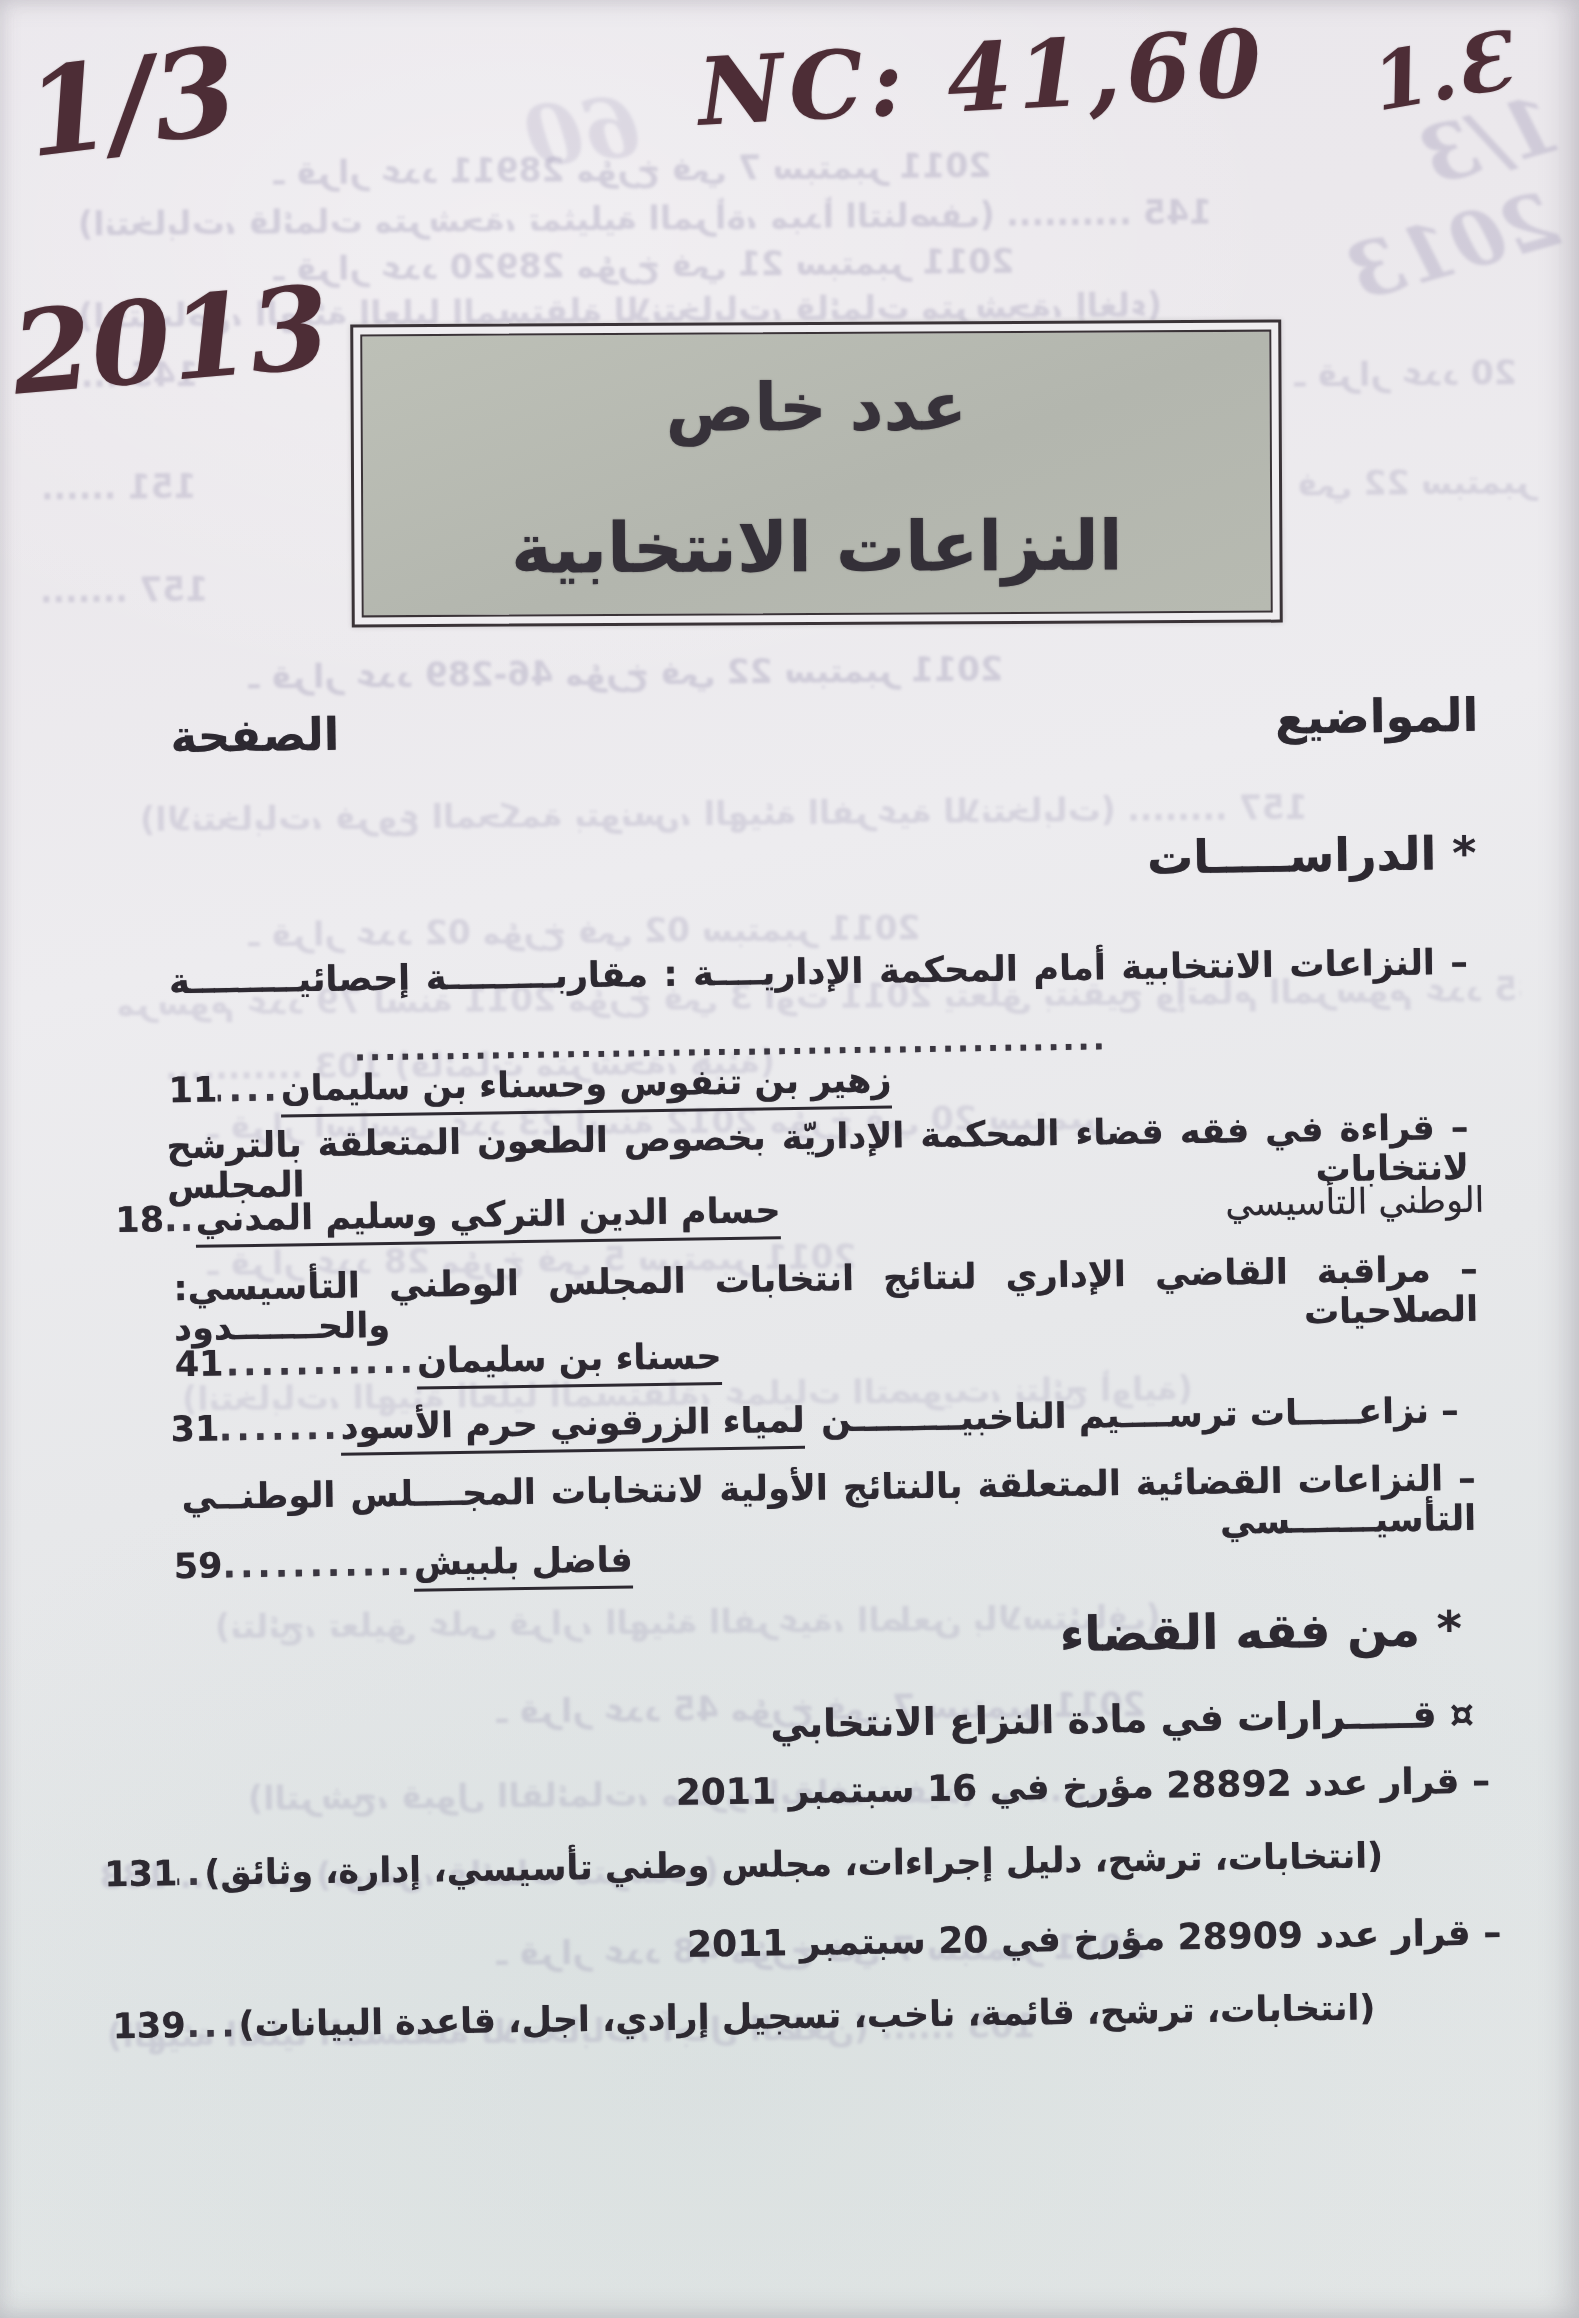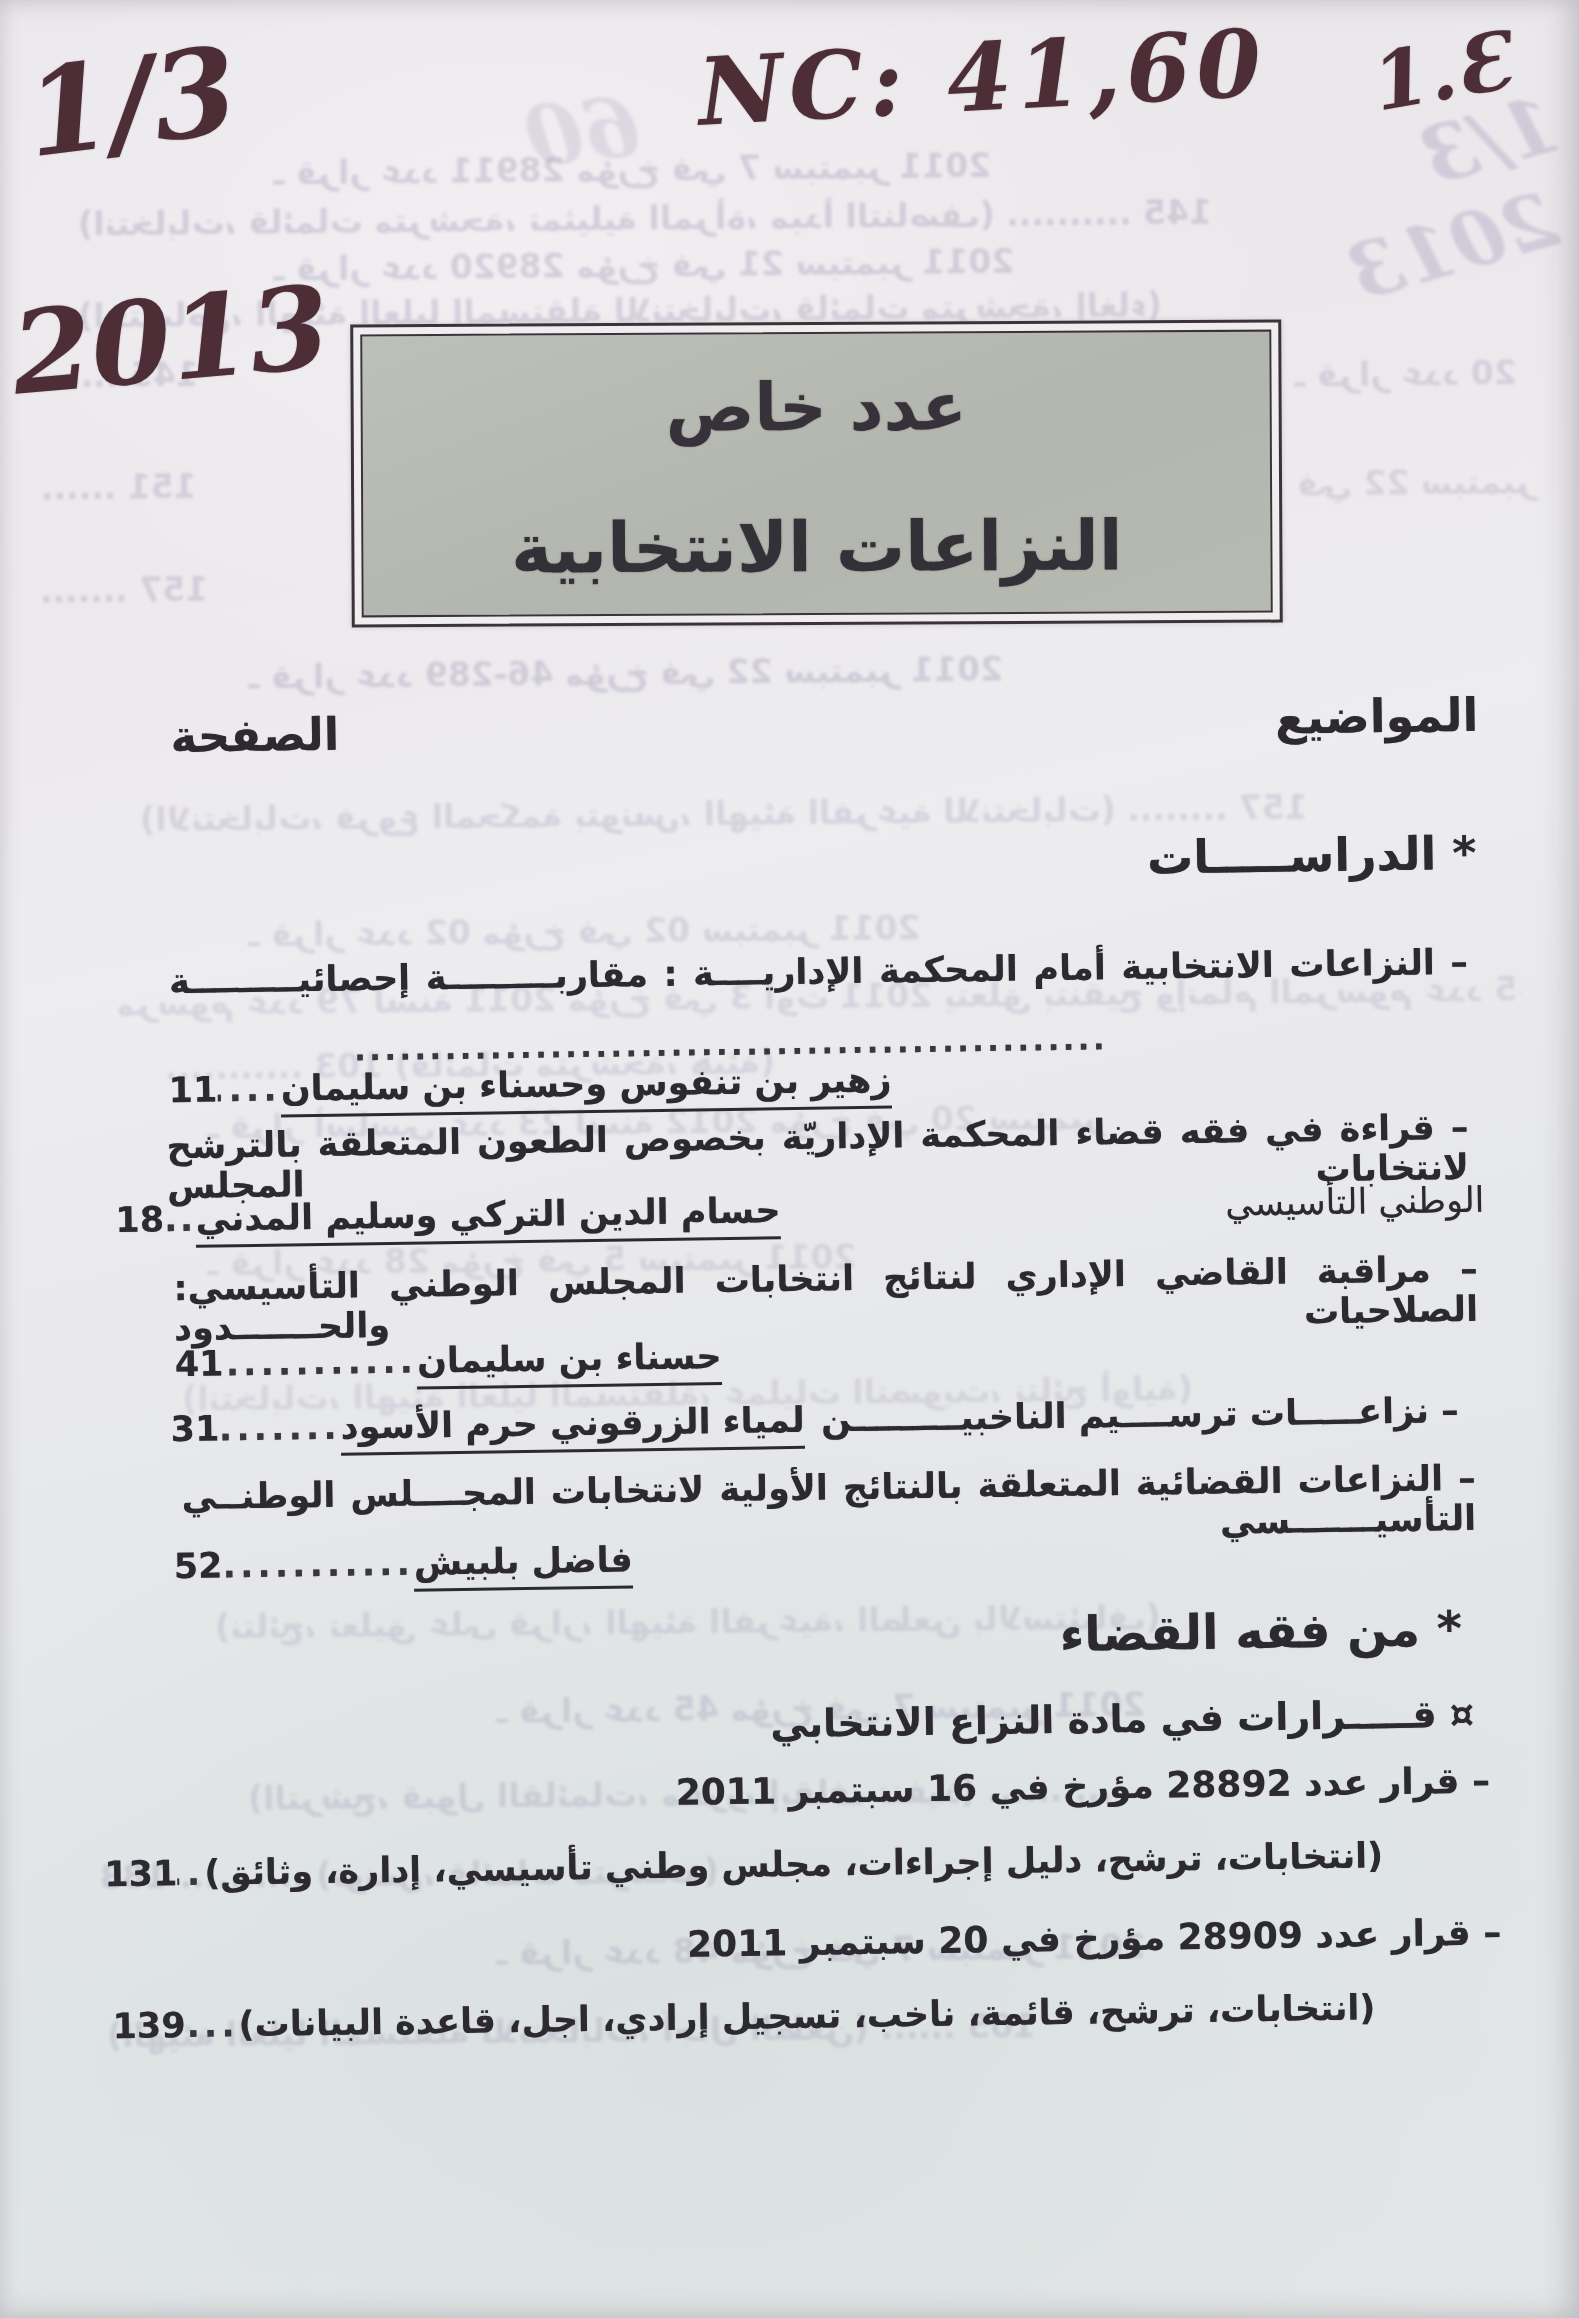--- a/index.html
+++ b/index.html
@@ -138,21 +138,21 @@
         <span class="auth">لمياء الزرقوني حرم الأسود</span>
         <span class="dfill">........................................................................................................................................................................</span>
         <span class="pg">31</span>
       </span>
     </div>
 
     <div class="t b just" style="top:1468px;right:112px;left:174px;font-size:35px;">– النزاعات القضائية المتعلقة بالنتائج الأولية لانتخابات المجــــلس الوطنــي التأسيـــــــسي</div>
     <div class="t row" style="top:1537px;left:165px;width:459px;font-size:35px;">
       <span class="auth">فاضل بلبيش</span>
       <span class="dfill">........................................................................................................................................................................</span>
-      <span class="pg">52</span>
+      <span class="pg">59</span>
     </div>
 
     <div class="t b" style="top:1610px;right:128px;font-size:48px;">* من فقه القضاء</div>
     <div class="t b" style="top:1702px;right:117px;font-size:38px;">¤ قـــــرارات في مادة النزاع الانتخابي</div>
 
     <div class="t b" style="top:1770px;right:102px;font-size:36px;">– قرار عدد 28892 مؤرخ في 16 سبتمبر 2011</div>
     <div class="t row" style="top:1844px;right:210px;left:91px;font-size:35px;">
       <span class="b">(انتخابات، ترشح، دليل إجراءات، مجلس وطني تأسيسي، إدارة، وثائق)</span>
       <span class="dfill">........................................................................................................................................................................</span>
       <span class="pg">131</span>

